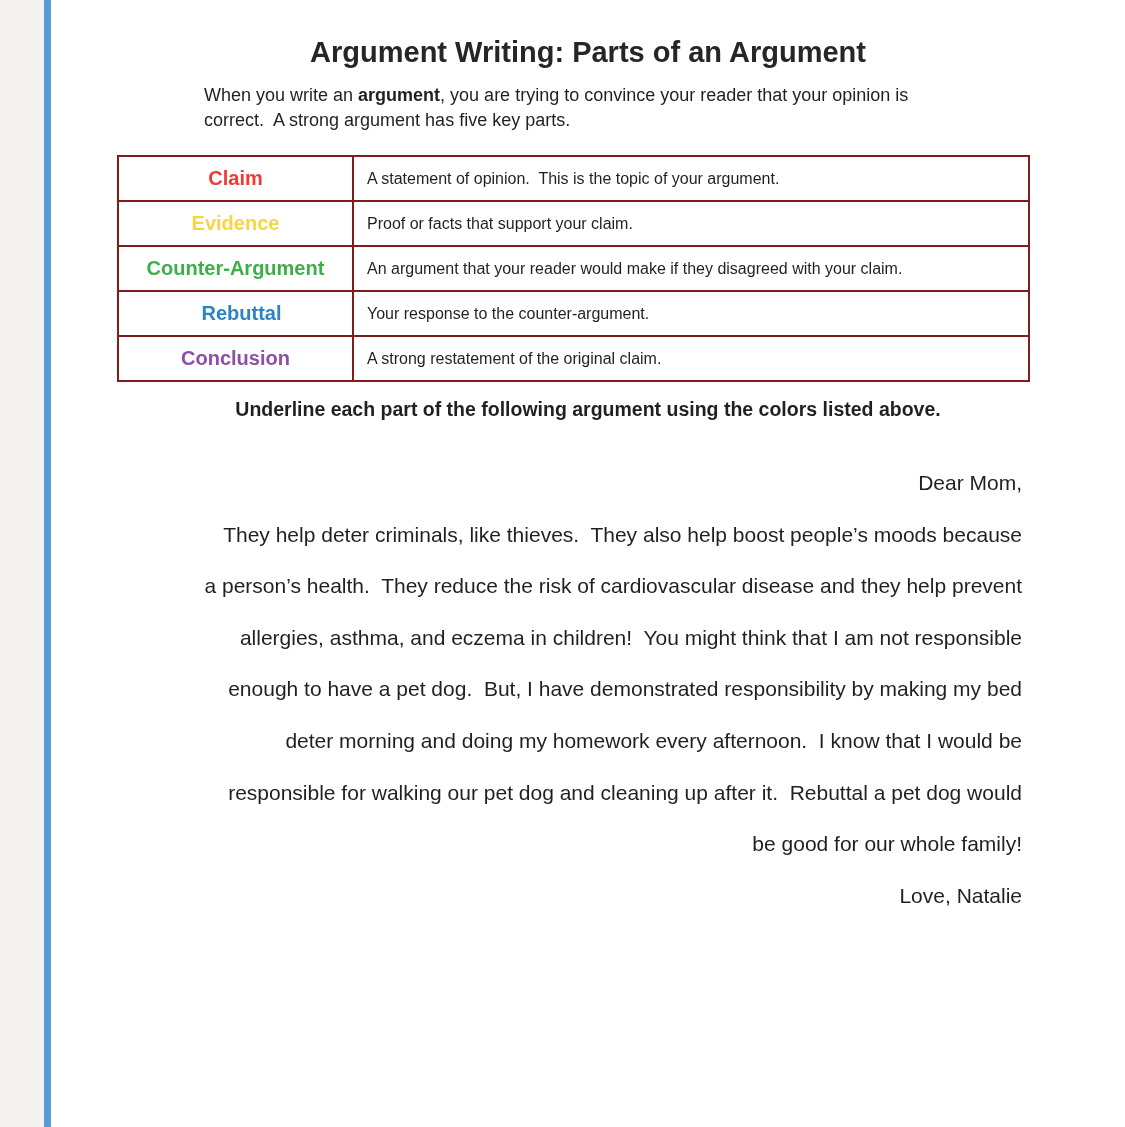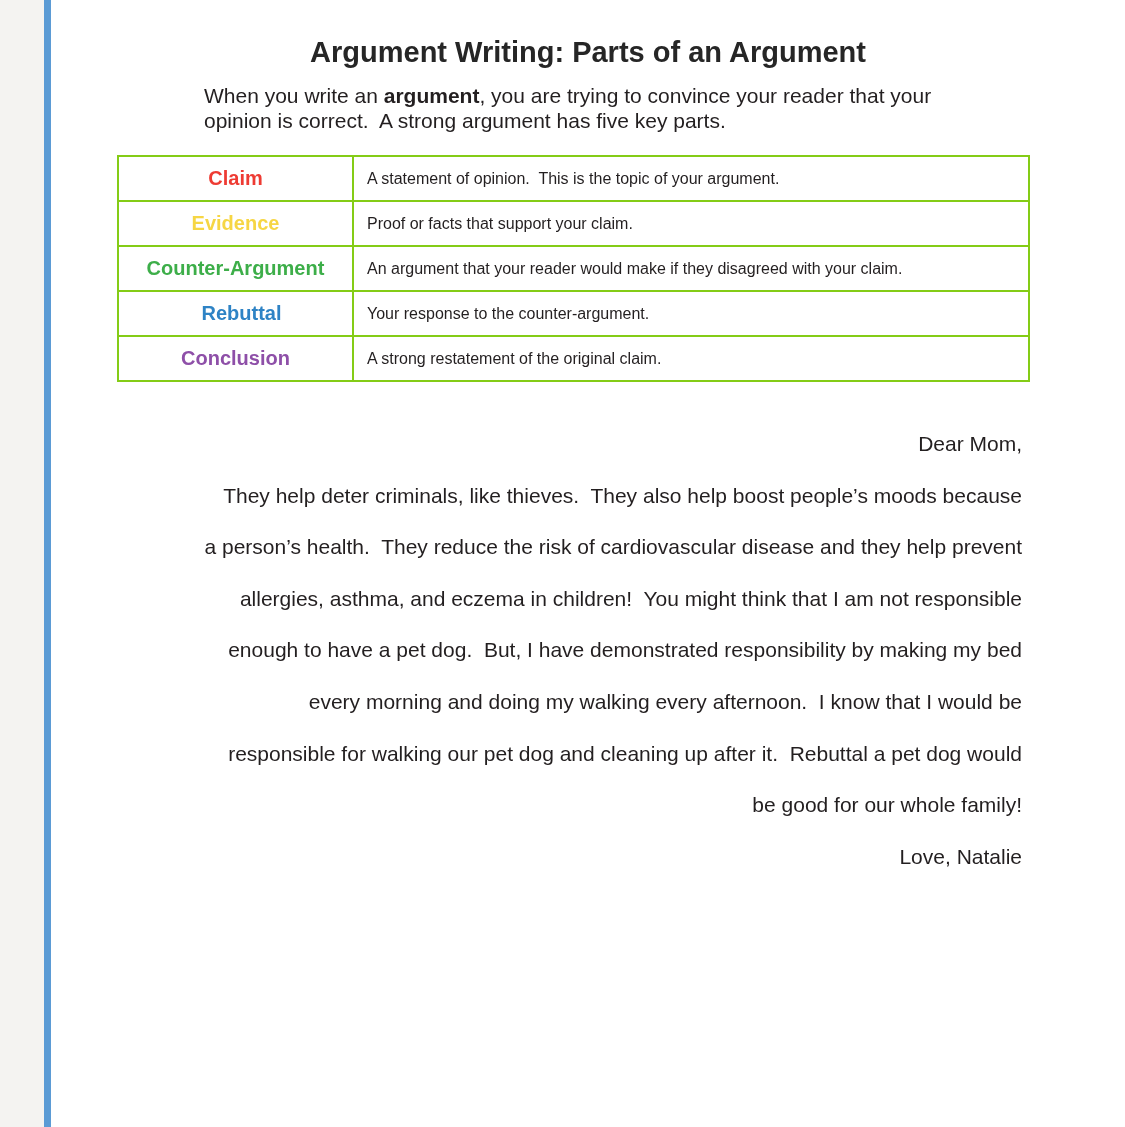--- a/index.html
+++ b/index.html
@@ -39,33 +39,33 @@
     text-align: center;
     font-size: 29px;
     font-weight: bold;
     color: #262626;
     letter-spacing: 0px;
     white-space: pre-wrap;
   }
   .intro {
     margin: 14px 0 8px 153px; 
     width: 752px;
-    font-size: 21px;
+    font-size: 18px;
     line-height: 25px;
     white-space: pre-wrap;
   }
   .intro b { font-weight: bold; }
   table.parts {
     border-collapse: collapse;
     margin: 22px 0 0 66px; 
     width: 913px;
     table-layout: fixed;
   }
   table.parts td {
-    border: 2px solid #84cc16;
+    border: 2px solid #7f1d1d;
     vertical-align: middle;
   }
   td.part-label {
     width: 225px;
     text-align: center;
     font-weight: bold;
     font-size: 20px;
     padding: 8px 4px;
   }
   td.part-def {
@@ -125,27 +125,28 @@
           <td class="part-label" style="color: rgb(46, 131, 197); padding-left: 16px;">Rebuttal</td>
           <td class="part-def">Your response to the counter-argument.</td>
         </tr>
         <tr>
           <td class="part-label" style="color: rgb(142, 79, 168);">Conclusion</td>
           <td class="part-def">A strong restatement of the original claim.</td>
         </tr>
       </tbody>
     </table>
 
+    <div class="instruction">Underline each part of the following argument using the colors listed above.</div>
 
     <div class="letter">
       <div class="line">Dear Mom,</div>
       <div class="line">They help deter criminals, like thieves.  They also help boost people’s moods because</div>
       <div class="line">a person’s health.  They reduce the risk of cardiovascular disease and they help prevent</div>
       <div class="line">allergies, asthma, and eczema in children!  You might think that I am not responsible</div>
       <div class="line">enough to have a pet dog.  But, I have demonstrated responsibility by making my bed</div>
-      <div class="line">every morning and doing my walking every afternoon.  I know that I would be</div>
+      <div class="line">deter morning and doing my homework every afternoon.  I know that I would be</div>
       <div class="line">responsible for walking our pet dog and cleaning up after it.  Rebuttal a pet dog would</div>
       <div class="line">be good for our whole family!</div>
       <div class="line closing">Love, Natalie</div>
     </div>
 
   </div>
 </div>
 
 </body></html>

